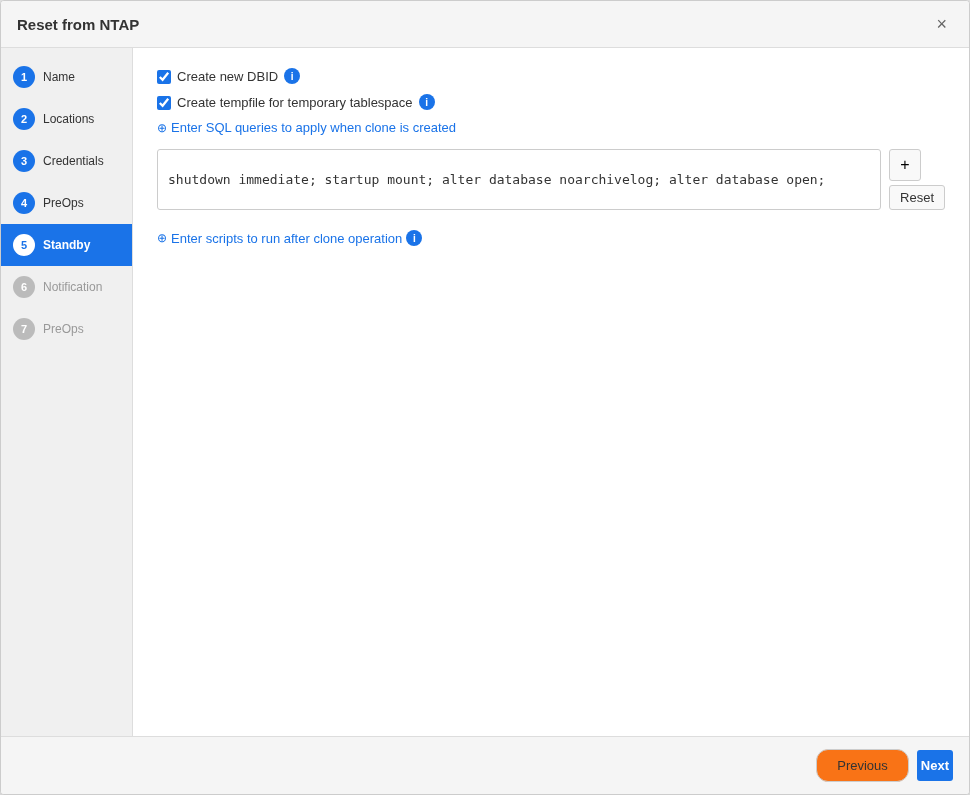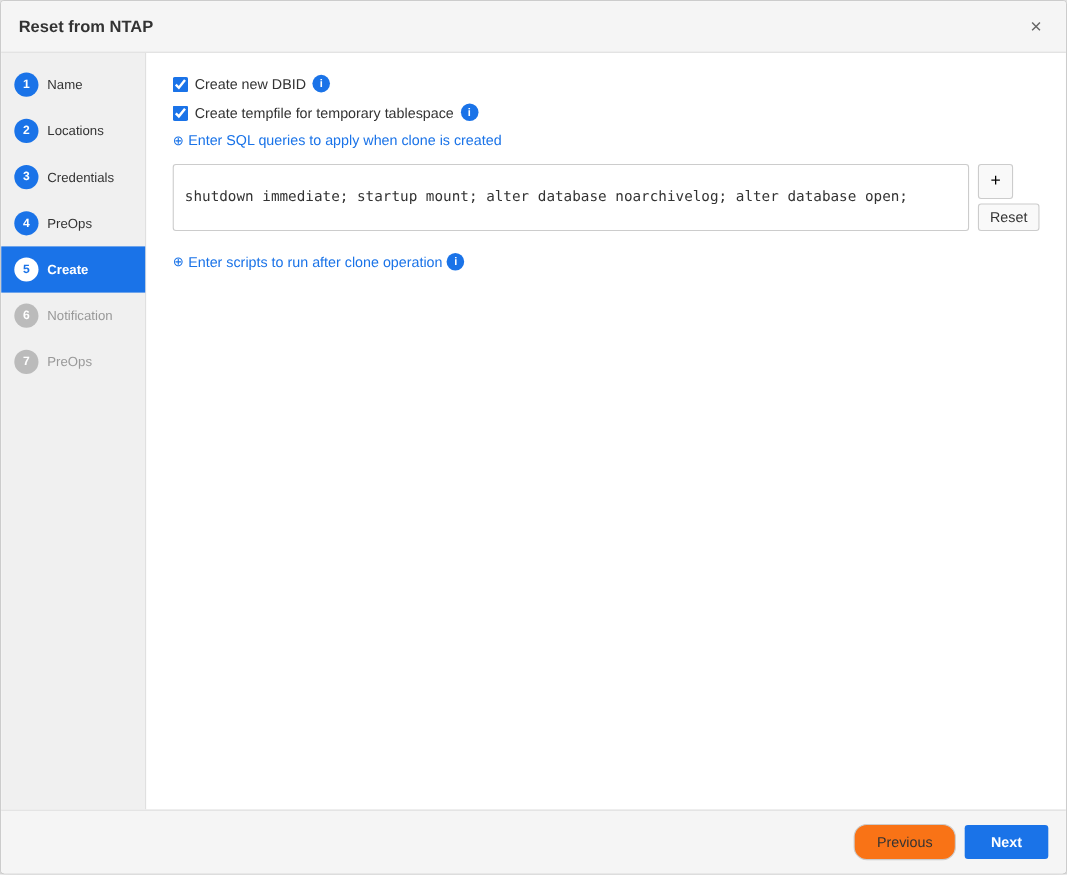--- a/index.html
+++ b/index.html
@@ -216,21 +216,21 @@
     .btn-previous {
       padding: 8px 20px;
       border: 1px solid #ccc;
       background: #f97316;
       cursor: pointer;
       font-size: 13px;
       border-radius: 12px;
       color: #333;
     }
     .btn-next {
-      padding: 8px 24px;
+      padding: 8px 4px;
       border: none;
       background: #1a73e8;
       cursor: pointer;
       font-size: 13px;
       border-radius: 3px;
       color: #fff;
       font-weight: 600;
     }
   </style>
 </head>
@@ -257,21 +257,21 @@
         <div class="step-item completed">
           <span class="step-num">3</span>
           <span class="step-label">Credentials</span>
         </div>
         <div class="step-item completed">
           <span class="step-num">4</span>
           <span class="step-label">PreOps</span>
         </div>
         <div class="step-item active">
           <span class="step-num">5</span>
-          <span class="step-label">Create</span>
+          <span class="step-label">Standby</span>
         </div>
         <div class="step-item inactive">
           <span class="step-num">6</span>
           <span class="step-label">Notification</span>
         </div>
         <div class="step-item inactive">
           <span class="step-num">7</span>
           <span class="step-label">PreOps</span>
         </div>
       </div>

